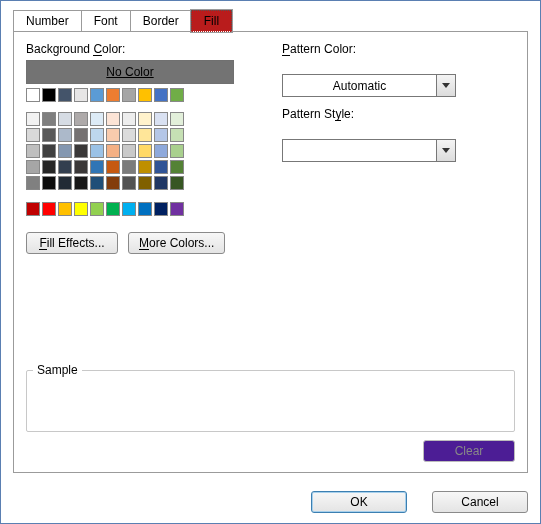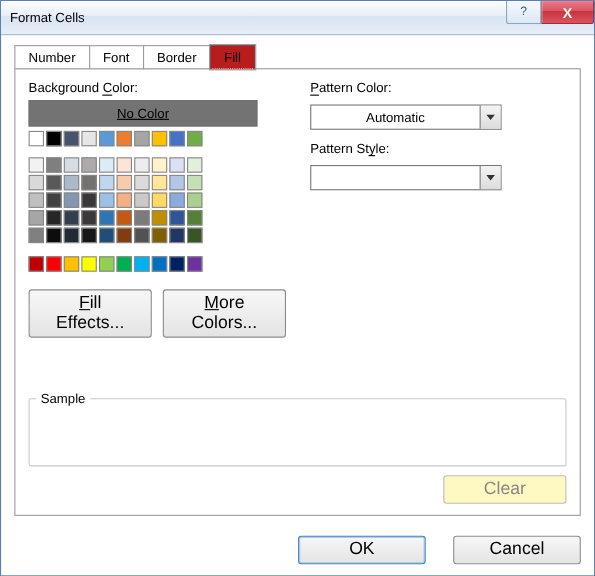--- a/index.html
+++ b/index.html
@@ -95,32 +95,32 @@
     width: 14px; height: 14px;
     border: 1px solid #888;
     box-sizing: border-box;
   }
   .palette-block { margin-top: 10px; }
   .palette-block .palette-row { margin-top: 2px; }
   .action-btns { display: flex; gap: 10px; margin-top: 16px; }
   .pushbtn {
     border: 1px solid #8a8a8a;
     background: linear-gradient(#f7f7f7,#e4e4e4);
-    padding: 3px 20px;
+    padding: 3px 10px;
     border-radius: 3px;
     min-width: 70px;
     text-align: center;
-    font-size: 16px;
-  }
-  .pushbtn.disabled { color: #888; border-color: #bcbcbc; background: #fef9c3; }
+    font-size: 12px;
+  }
+  .pushbtn.disabled { color: #888; border-color: #bcbcbc; background: #4c1d95; }
   .pushbtn.default { border-color: #3c7fb1; box-shadow: 0 0 0 1px #a7d0ec inset; }
   .ul { border-bottom: 1px solid #000; display: inline-block; line-height: 11px; }
   .combo {
     height: 21px; border: 1px solid #777; display: flex; align-items: stretch;
-    margin-top: 8px; margin-bottom: 10px; background: #fff;
+    margin-top: 18px; margin-bottom: 10px; background: #fff;
   }
   .combo .cval { flex: 1; display: flex; align-items: center; justify-content: center; }
   .combo .cbtn {
     width: 18px; border-left: 1px solid #777;
     background: linear-gradient(#f4f4f4,#dcdcdc);
     display: flex; align-items: center; justify-content: center;
   }
   .combo .cbtn svg { width: 8px; height: 6px; }
   .sample {
     margin-top: auto;
@@ -135,31 +135,20 @@
   .clear-row { display: flex; justify-content: flex-end; margin-top: 8px; }
   .bottom-buttons {
     display: flex; justify-content: flex-end; gap: 25px;
     padding: 8px 12px 10px 0;
   }
 </style>
 </head>
 <body>
 
 <div class="window">
-  <div class="titlebar">
-    <div class="title">Format Cells</div>
-    <div class="titlebar-btns">
-      <div class="tb-btn help">
-          <span>?</span>
-        </div>
-      <div class="tb-btn close">
-          <span>X</span>
-        </div>
-    </div>
-  </div>
 
   <div class="client">
     <div class="tabs">
       <div class="tab"><span>Number</span></div>
       <div class="tab"><span>Font</span></div>
       <div class="tab"><span>Border</span></div>
       <div class="tab active"><span>Fill</span></div>
     </div>
 
     <div class="tabpage">

